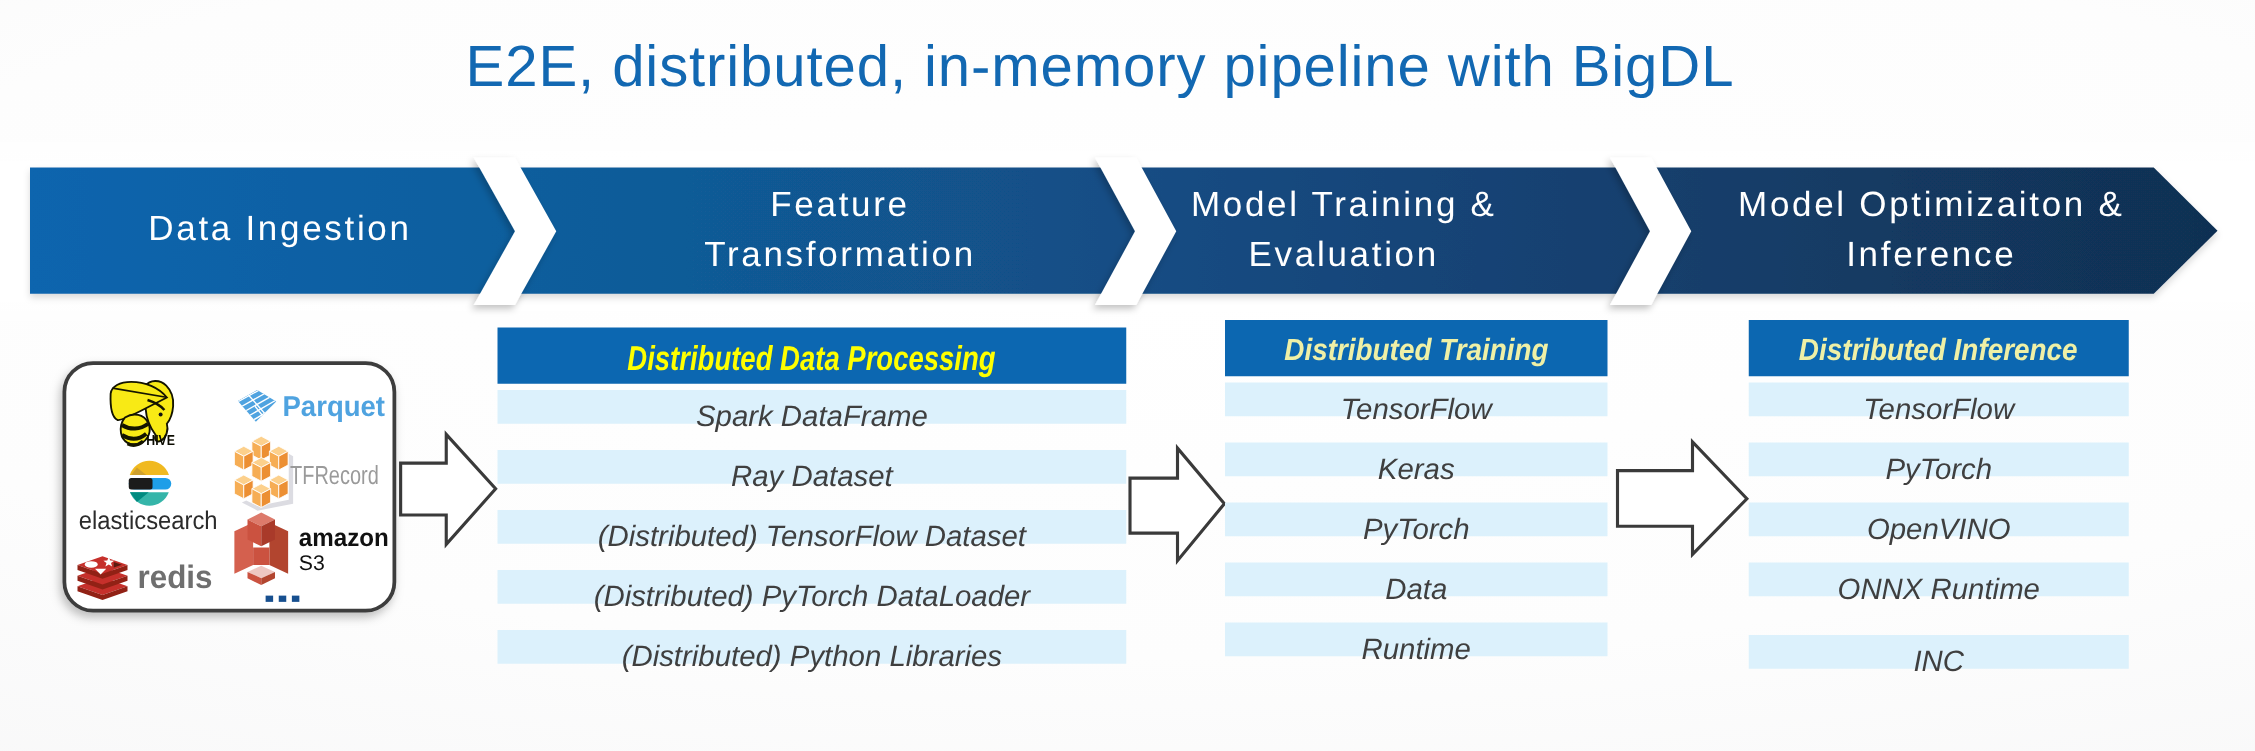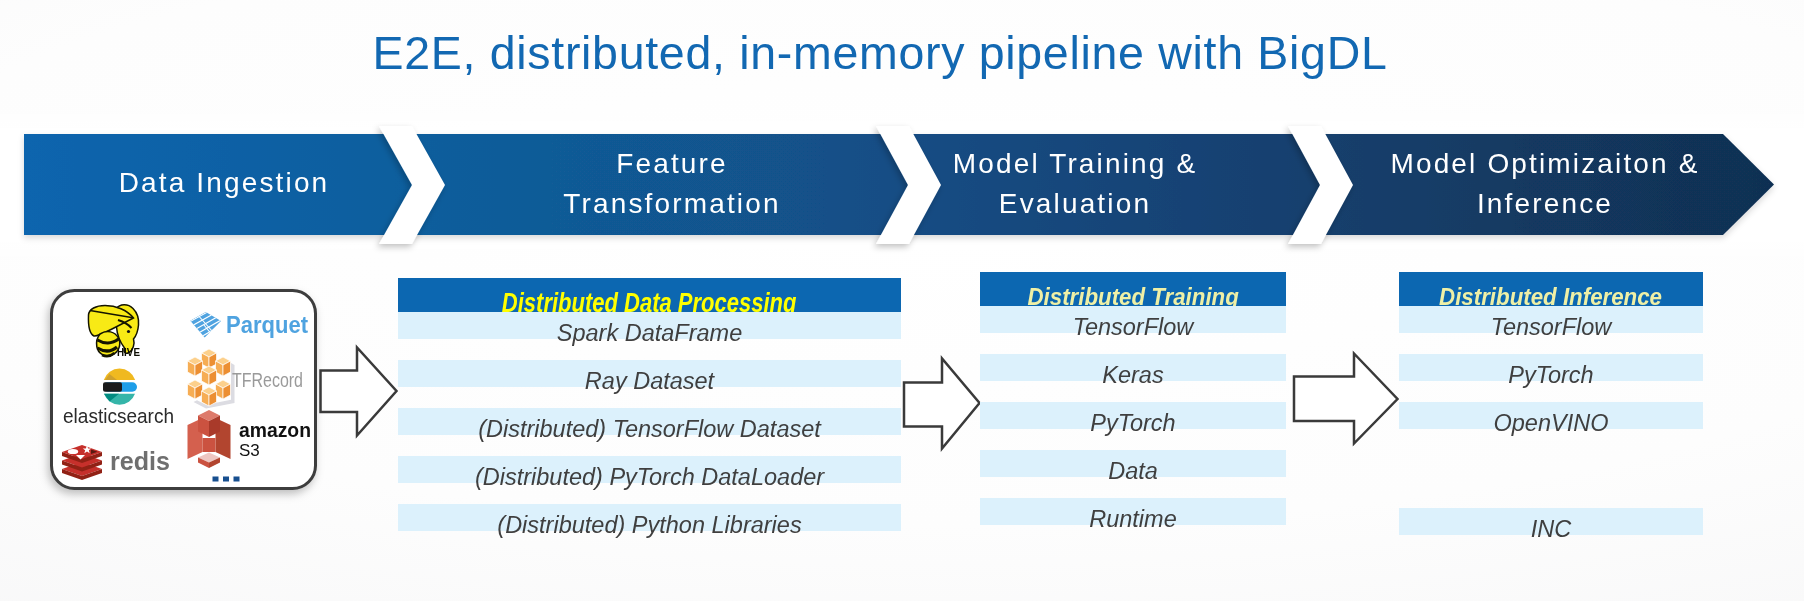--- a/index.html
+++ b/index.html
@@ -17,21 +17,21 @@
   .seg{
     color:#ffffff;font-size:28px;line-height:40px;text-align:center;z-index:3;letter-spacing:2.15px;
   }
   #seg1{left:26px;top:163px;width:396px;}
   #seg2{left:452px;top:144px;width:440px;}
   #seg3{left:905px;top:144px;width:340px;}
   #seg4{left:1365px;top:144px;width:360px;}
   .tbl{z-index:3;}
   .hdr{
     background:#0c67b1;color:#ffff00;font-weight:bold;font-style:italic;
-    text-align:center;position:absolute;left:0;right:0;margin-top:16px;
+    text-align:center;position:absolute;left:0;right:0;
   }
   .row{
     background:#dcf1fc;color:#3f3f3f;font-style:italic;font-size:23.5px;
     text-align:center;position:absolute;left:0;right:0;height:27px;line-height:43px;
   }
   #t1{left:398px;top:262px;width:503px;height:290px;}
   #t1 .hdr{height:45px;line-height:45px;font-size:27.5px;}
   #t1 .row{top:50px;}
   #t2{left:980px;top:256px;width:306px;height:290px;}
   #t3{left:1399px;top:256px;width:304px;height:290px;}
@@ -223,14 +223,15 @@
   <div class="row" style="top:146px">PyTorch</div>
   <div class="row" style="top:194px">Data</div>
   <div class="row" style="top:242px">Runtime</div>
 </div>
 
 <div class="abs tbl" id="t3">
   <div class="hdr" style="top:0"><span class="sq3">Distributed Inference</span></div>
   <div class="row" style="top:50px">TensorFlow</div>
   <div class="row" style="top:98px">PyTorch</div>
   <div class="row" style="top:146px">OpenVINO</div>
+  <div class="row" style="top:194px">ONNX Runtime</div>
   <div class="row" style="top:252px">INC</div>
 </div>
 
 </body></html>

